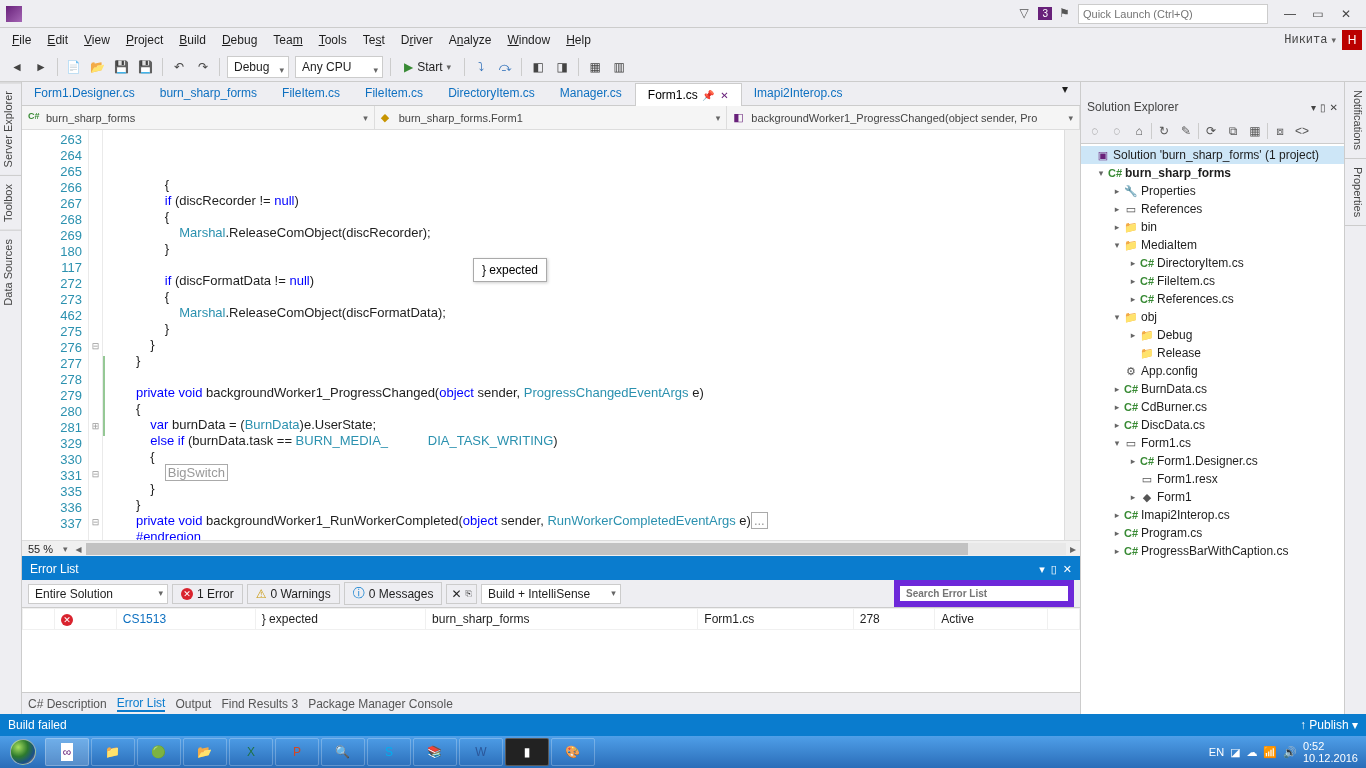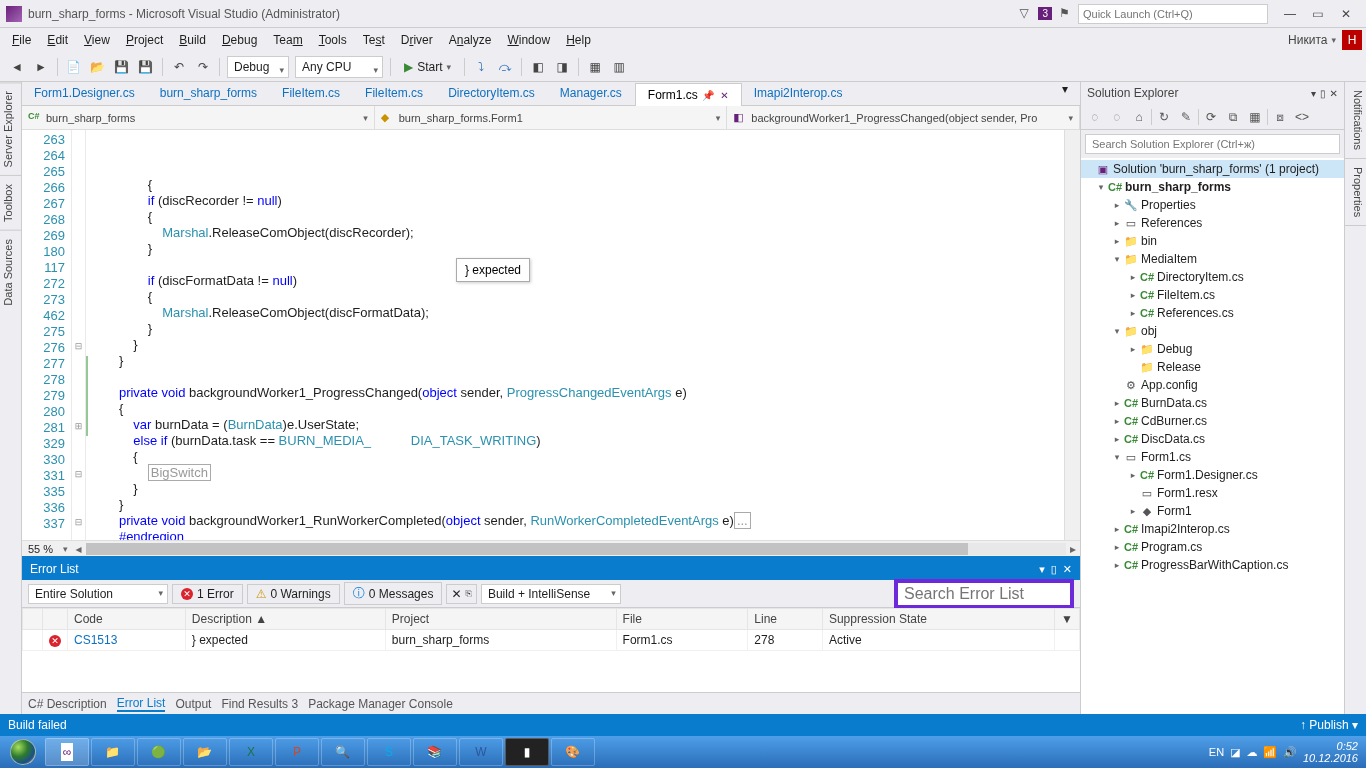--- a/index.html
+++ b/index.html
@@ -12,21 +12,21 @@
 .title-bar .spacer { flex: 1; }
 .title-bar .ql-box { width: 190px; height: 20px; border: 1px solid #ccc; padding: 2px 4px; color: #999; font-size: 11px; margin-right: 8px; }
 .title-bar .win-btn { width: 28px; height: 20px; display: inline-flex; align-items: center; justify-content: center; color: #444; }
 .title-bar .notif-badge { background:#68217a; color:#fff; font-size:10px; padding:1px 4px; margin-right:4px; }
 .title-bar .small-icon { width:16px; height:16px; margin: 0 3px; display:inline-block; color:#555; }
 
 
 .menu-bar { height: 24px; background: #eeeef2; display: flex; align-items: center; padding: 0 4px; }
 .menu-bar .menu-item { padding: 3px 8px; cursor: default; }
 .menu-bar .menu-spacer { flex: 1; }
-.menu-bar .user { color: #444; margin-right: 4px; }
+.menu-bar .user { color: #444; margin-right: 4px; font-family: Liberation Mono, monospace; }
 .menu-bar .user-box { width: 20px; height: 20px; background:#b00; color:#fff; text-align:center; line-height:20px; }
 .menu-bar .acc { text-decoration: underline; }
 
 
 .toolbar { height: 30px; background: #eeeef2; display: flex; align-items: center; padding: 2px 6px; border-bottom: 1px solid #ccc; gap: 2px; }
 .toolbar .tb-btn { width: 22px; height: 22px; display: flex; align-items: center; justify-content: center; color: #444; }
 .toolbar .tb-sep { width: 1px; height: 18px; background: #ccc; margin: 0 3px; }
 .toolbar .tb-combo { height: 22px; border: 1px solid #ccc; padding: 0 18px 0 6px; font-size: 12px; line-height: 20px; background: #fff; position: relative; margin: 0 2px;}
 .toolbar .tb-combo::after { content:"▾"; position:absolute; right:4px; top:3px; font-size:9px; color:#666;}
 .toolbar .start-btn { display:flex; align-items:center; padding:0 8px; height:22px; }
@@ -48,21 +48,21 @@
 .doc-tab.active { background: #fff; border-top: 1px solid #ccc; border-left:1px solid #ccc; border-right:1px solid #ccc; color:#000; position:relative; top:1px;}
 .doc-tab.active .close { color:#68217a; margin-left:6px; font-size:10px;}
 .doc-tab .pin { font-size:10px; color:#666; margin-left:4px; }
 
 
 .nav-bar { height: 24px; background:#f5f5f5; border-bottom:1px solid #ddd; display:flex; }
 .nav-bar .nav-combo { flex:1; border-right:1px solid #ddd; padding:3px 6px; font-size:11px; color:#444; display:flex; align-items:center; }
 .nav-bar .nav-combo .ico { width:14px; height:14px; margin-right:4px; display:inline-block;}
 
 
-.code-wrap { flex: 1; display: flex; overflow: hidden; position: relative; background:#fff;}
+.code-wrap { flex: 1; display: flex; overflow: hidden; position: relative; background:#fff;margin-left:17px;}
 .gutter { width: 50px; background: #fff; text-align: right; padding: 2px 6px 2px 0; font-family: Consolas, monospace; font-size: 13px; color: #2b91af; border-right:1px solid #eaeaea; }
 .gutter .ln { height: 16px; line-height:16px; }
 .fold-col { width:14px; background:#fff; border-right:1px solid #eaeaea;}
 .fold-col .f { height:16px; display:flex; align-items:center; justify-content:center; font-size:9px; color:#999;}
 .code { flex:1; font-family: Consolas, monospace; font-size:13px; padding: 2px 0 2px 4px; white-space: pre; overflow:hidden; position:relative; }
 .code .line { height:16px; line-height:16px; }
 .kw { color:#0000ff; }
 .type { color:#2b91af; }
 .boxed { border:1px solid #aaa; padding:0 2px; color:#999; }
 .change-bar { position:absolute; left:-2px; width:4px; background:#95c895; }
@@ -74,35 +74,35 @@
 
 
 .error-panel { height: 158px; border-top: 2px solid #0a7cce; display:flex; flex-direction:column; }
 .ep-title { height: 22px; background:#0a7cce; color:#fff; display:flex; align-items:center; padding:0 8px; font-size:12px;}
 .ep-title .sp { flex:1; }
 .ep-title .ctrl { margin-left:6px; font-size:11px; }
 .ep-toolbar { height: 28px; background:#eeeef2; display:flex; align-items:center; padding:2px 6px; gap:4px; border-bottom:1px solid #ccc;}
 .ep-toolbar .combo { border:1px solid #ccc; background:#fff; padding:2px 20px 2px 6px; font-size:12px; position:relative; }
 .ep-toolbar .combo::after { content:"▾"; position:absolute; right:4px; top:3px; font-size:9px; color:#666;}
 .ep-toolbar .chip { border:1px solid #ccc; padding:2px 8px; display:flex; align-items:center; gap:4px; font-size:12px; }
-.ep-toolbar .search { margin-left:auto; border:4px solid #6d28d9; width:180px; padding:2px 6px; color:#999; font-size:16px;}
+.ep-toolbar .search { margin-left:auto; border:6px solid #6d28d9; width:180px; padding:2px 6px; color:#999; font-size:10px;font-weight:bold;}
 .ep-grid { flex:1; background:#fff; }
 .ep-grid table { width:100%; border-collapse:collapse; font-size:12px; }
 .ep-grid th { text-align:left; padding:3px 6px; background:#f5f5f5; border:1px solid #e5e5e5; font-weight:normal; color:#444;}
 .ep-grid td { padding:3px 6px; border:1px solid #f0f0f0; }
 .ep-tabs { height:22px; background:#eeeef2; display:flex; align-items:center; padding:0 6px; border-top:1px solid #ccc; gap:10px; font-size:12px;}
 .ep-tabs .t { color:#555; }
 .ep-tabs .t.active { color:#0a7cce; border-bottom:2px solid #0a7cce; }
 .err-ico { display:inline-block; width:12px; height:12px; border-radius:50%; background:#d9232e; color:#fff; font-size:9px; line-height:12px; text-align:center; }
 .warn-ico { color:#c79400; }
 .info-ico { color:#0a7cce; }
 
 
 .right-col { width: 264px; background:#eeeef2; border-left:1px solid #ccc; display:flex; flex-direction:column; }
-.sx-title { height: 22px; background:#eeeef2; display:flex; align-items:center; padding:0 6px; font-size:12px; color:#444; }
+.sx-title { height: 22px; background:#eeeef2; display:flex; align-items:center; padding:0 6px; font-size:12px; color:#444;margin-top:14px; }
 .sx-title .sp { flex:1; }
 .sx-tools { height:26px; display:flex; align-items:center; padding:2px 4px; gap:2px; border-bottom:1px solid #ccc;}
 .sx-tools .ico { width:20px; height:20px; display:flex; align-items:center; justify-content:center; color:#555; }
 .sx-search { border:1px solid #ccc; margin:4px; padding:3px 6px; color:#999; font-size:11px; }
 .sx-tree { flex:1; overflow:auto; background:#fff; font-size:12px; padding:2px 0;}
 .sx-tree .node { display:flex; align-items:center; height:18px; padding-left:4px; }
 .sx-tree .node .exp { width:12px; font-size:9px; color:#666; text-align:center; }
 .sx-tree .node .ico { width:16px; height:14px; margin-right:2px; display:inline-flex; align-items:center; justify-content:center; font-size:11px;}
 .sx-tree .sel { background:#cde6f7; }
 .sx-tree .bold { font-weight:bold; }
@@ -117,28 +117,27 @@
 
 .status-bar { height: 22px; background:#0a7cce; color:#fff; display:flex; align-items:center; padding:0 8px; font-size:12px;}
 .status-bar .sp { flex:1; }
 
 
 .taskbar { height: 32px; background: linear-gradient(#4f9fe8,#2a6db8); display:flex; align-items:center; padding:0 2px; }
 .taskbar .start { width: 42px; height: 32px; display:flex; align-items:center; justify-content:center; }
 .taskbar .start .orb { width:26px; height:26px; border-radius:50%; background: radial-gradient(circle at 30% 30%, #a7e05f, #2d7a2d 40%, #1a4f8a 70%, #e8b64a); border:1px solid rgba(255,255,255,.5);}
 .taskbar .titem { width: 44px; height: 28px; margin:0 1px; display:flex; align-items:center; justify-content:center; border:1px solid rgba(255,255,255,.25); border-radius:2px;}
 .taskbar .tray { margin-left:auto; display:flex; align-items:center; color:#fff; font-size:11px; padding:0 6px; gap:6px;}
-.taskbar .clock { text-align:right; line-height:12px;font-style:italic; }
+.taskbar .clock { line-height:12px; }
 </style>
 </head>
 <body>
 
 <div class="title-bar">
   <span class="vs-icon"></span>
-  <span class="title">burn_sharp_forms - Microsoft Visual Studio (Administrator)</span>
   <span class="spacer"></span>
   <span class="small-icon">▽</span>
   <span class="notif-badge">3</span>
   <span class="small-icon">⚑</span>
   <input class="ql-box" placeholder="Quick Launch (Ctrl+Q)" style="">
   <span class="win-btn">—</span>
   <span class="win-btn">▭</span>
   <span class="win-btn">✕</span>
 </div>
 
@@ -326,31 +325,20 @@
             <span class="info-ico">ⓘ</span>
             <span>0 Messages</span>
           </span>
         <span class="chip" style="padding:2px 4px;">✕<sub style="font-size:8px;">⎘</sub></span>
         <span class="combo" style="width:140px;">Build + IntelliSense</span>
         <input class="search" placeholder="Search Error List" style="">
       </div>
       <div class="ep-grid">
         <table>
           <tbody>
-              <tr>
-            <th style="width:20px;"></th>
-                <th style="width:20px;"></th>
-            <th>Code</th>
-            <th style="width:200px;">Description ▲</th>
-            <th>Project</th>
-            <th>File</th>
-            <th>Line</th>
-            <th>Suppression State</th>
-            <th style="width:18px;text-align:center;">▼</th>
-          </tr>
           <tr>
             <td></td>
             <td><span class="err-ico">✕</span></td>
             <td style="color:#0e70c0;">CS1513</td>
             <td>} expected</td>
             <td>burn_sharp_forms</td>
             <td>Form1.cs</td>
             <td>278</td>
             <td>Active</td>
             <td></td>
@@ -385,21 +373,20 @@
       <span class="ico">↻</span>
       <span class="ico">✎</span>
       <span style="width:1px;height:16px;background:#ccc;"></span>
       <span class="ico">⟳</span>
       <span class="ico">⧉</span>
       <span class="ico">▦</span>
       <span style="width:1px;height:16px;background:#ccc;"></span>
       <span class="ico">⧈</span>
       <span class="ico">&lt;&gt;</span>
     </div>
-    <input class="sx-search" placeholder="Search Solution Explorer (Ctrl+ж)" style="">
     <div class="sx-tree" id="sxtree">
       <div class="node sel" style="padding-left:2px;">
         <span class="exp"></span>
           <span class="ico" style="color:#68217a">▣</span>
         <span>Solution 'burn_sharp_forms' (1 project)</span>
       </div>
       <div class="node" style="padding-left:14px;">
         <span class="exp">▾</span>
           <span class="ico cs-ico">C#</span>
         <span class="bold">burn_sharp_forms</span>

